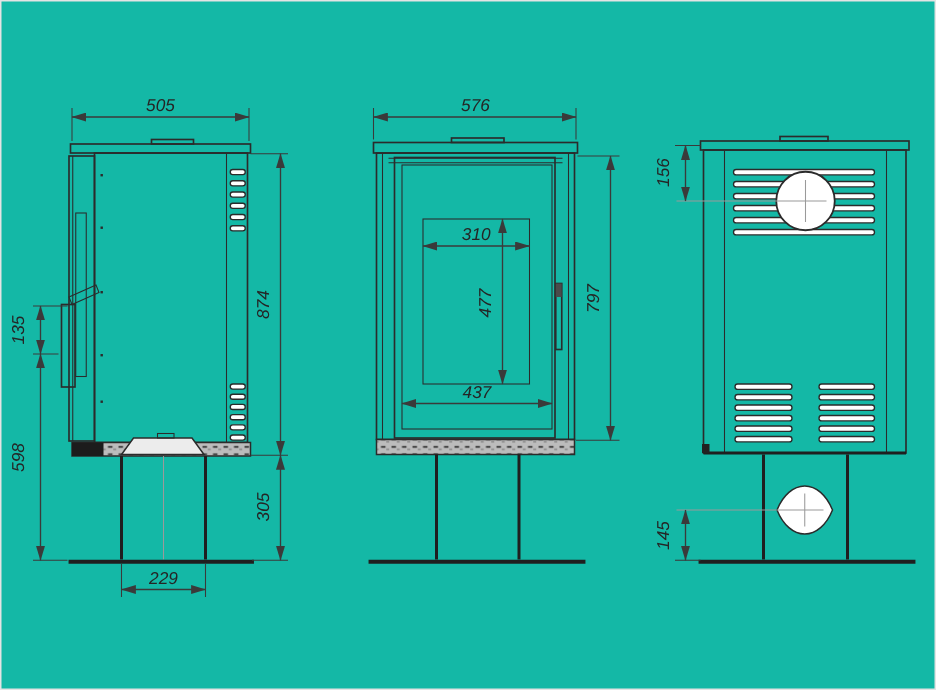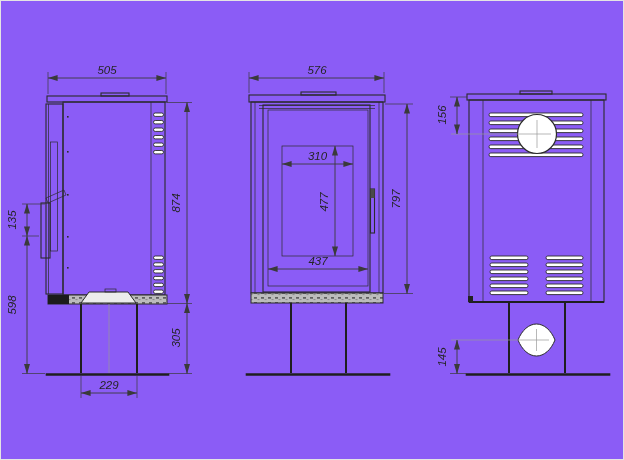--- a/index.html
+++ b/index.html
@@ -1,19 +1,19 @@
 <!DOCTYPE html>
 <html><head>
 <meta charset="utf-8">
 <style>
   html,body{margin:0;padding:0;background:#fff;}
   .page{
     position:relative;
     width:624px;height:460px;
-    background:#8b5cf6;
+    background:#14b8a6;
     box-sizing:border-box;
     border:1px solid #e4e4e4;
     font-family:"Liberation Sans", sans-serif;
   }
   svg{display:block;}
   .ln   {stroke:#2b2b2b;stroke-width:1.1;fill:none;stroke-linecap:square;}
   .thin {stroke:#2b2b2b;stroke-width:0.7;fill:none;}
   .thick{stroke:#1f1f1f;stroke-width:2.6;fill:none;stroke-linecap:square;}
   .midl {stroke:#1f1f1f;stroke-width:2.0;fill:none;}
   .cl   {stroke:#9a9a9a;stroke-width:0.7;fill:none;}

